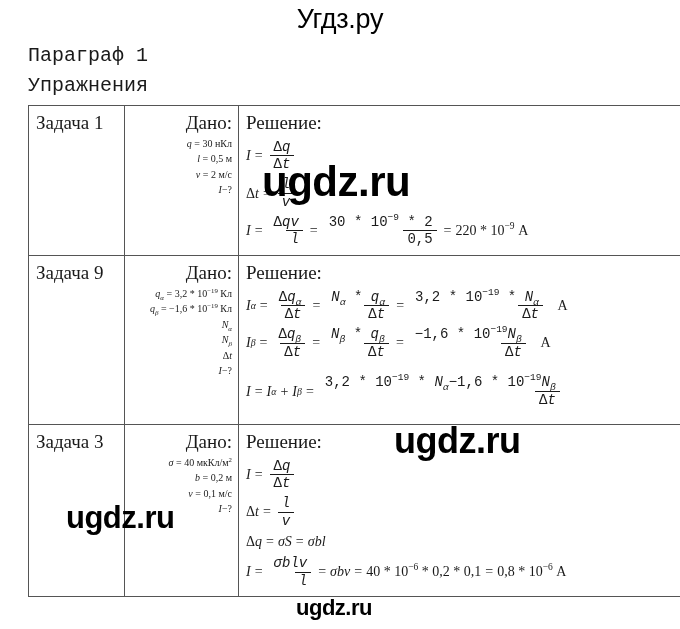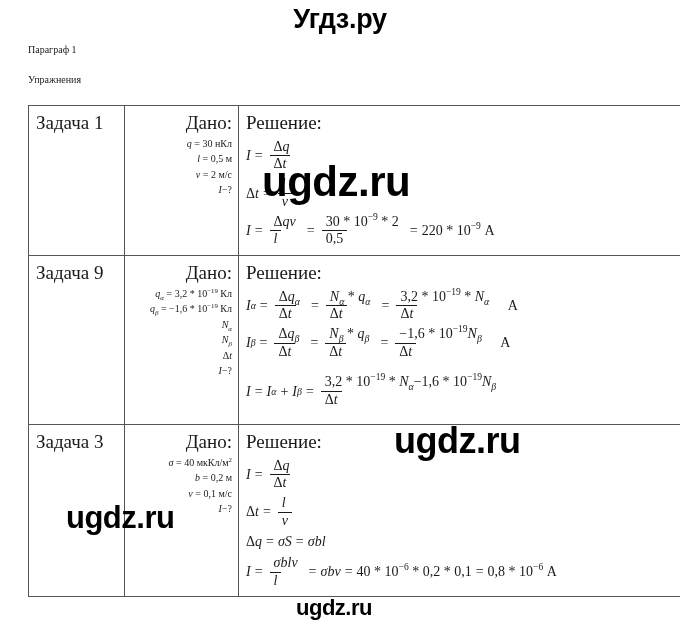--- a/index.html
+++ b/index.html
@@ -17,32 +17,32 @@
   }
 
   
   .site-header {
     position: absolute;
     top: 4px;
     left: 0;
     width: 680px;
     text-align: center;
     font-family: "Liberation Sans", sans-serif;
-    font-weight: bold;
+    font-weight: normal;
     font-size: 27px;
     letter-spacing: -0.3px;
     color: #000;
   }
 
   
   .para-line {
     position: absolute;
     left: 28px;
-    font-family: Liberation Serif, serif;
-    font-size: 10px;
+    font-family: Liberation Mono, monospace;
+    font-size: 20px;
     color: #1a1a1a;
   }
   .para-1 { top: 44px; }
   .para-2 { top: 74px; text-align: center; }
 
   
   .tbl {
     position: absolute;
     left: 28px;
     top: 105px;
@@ -94,23 +94,24 @@
     font-size: 14px;
     white-space: nowrap;
   }
   .eq .op {
     font-style: normal;
     padding: 0 4px;
   }
   .frac {
     display: inline-flex;
     flex-direction: column;
-    align-items: flex-start;
+    align-items: flex-end;
     vertical-align: middle;
     margin: 0 3px;
+    font-family: Liberation Mono, monospace;
   }
   .frac .num {
     padding: 0 4px 1px 4px;
     line-height: 1.05;
   }
   .frac .den {
     border-top: 1px solid #1a1a1a;
     padding: 1px 4px 0 4px;
     line-height: 1.05;
   }

